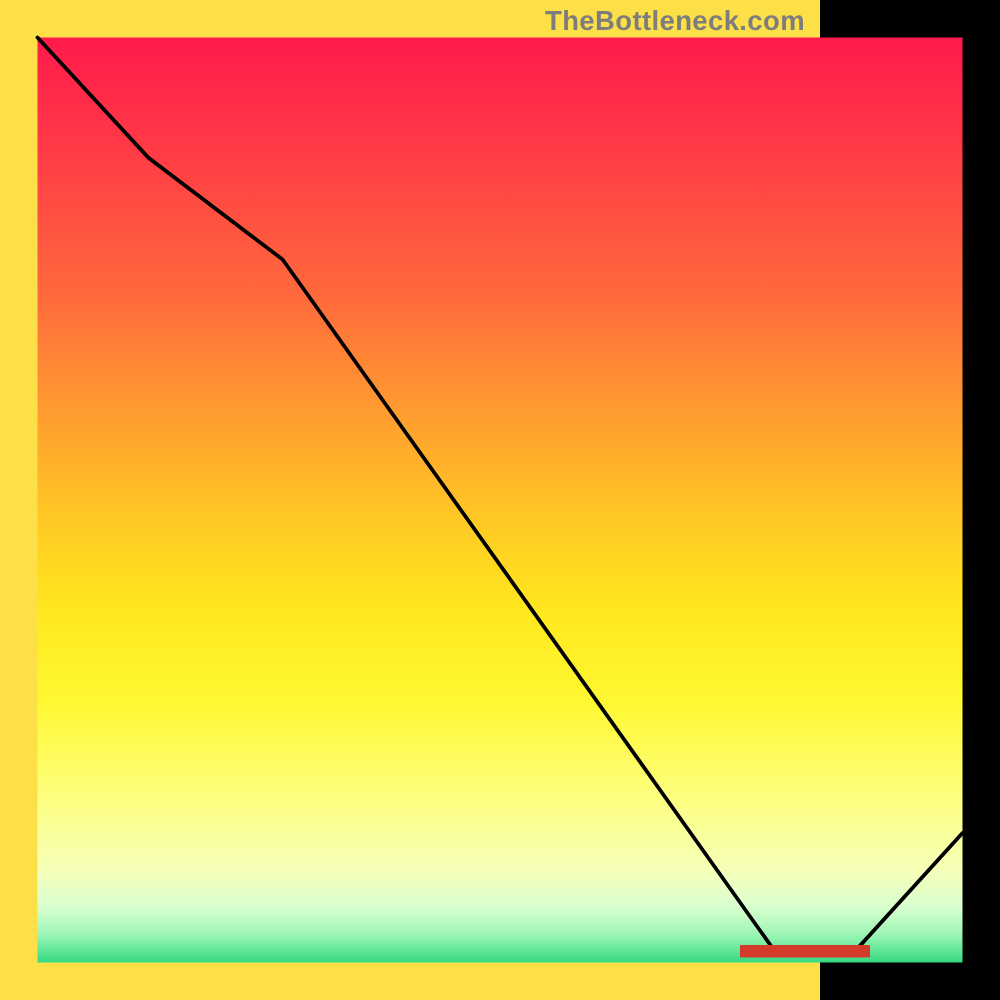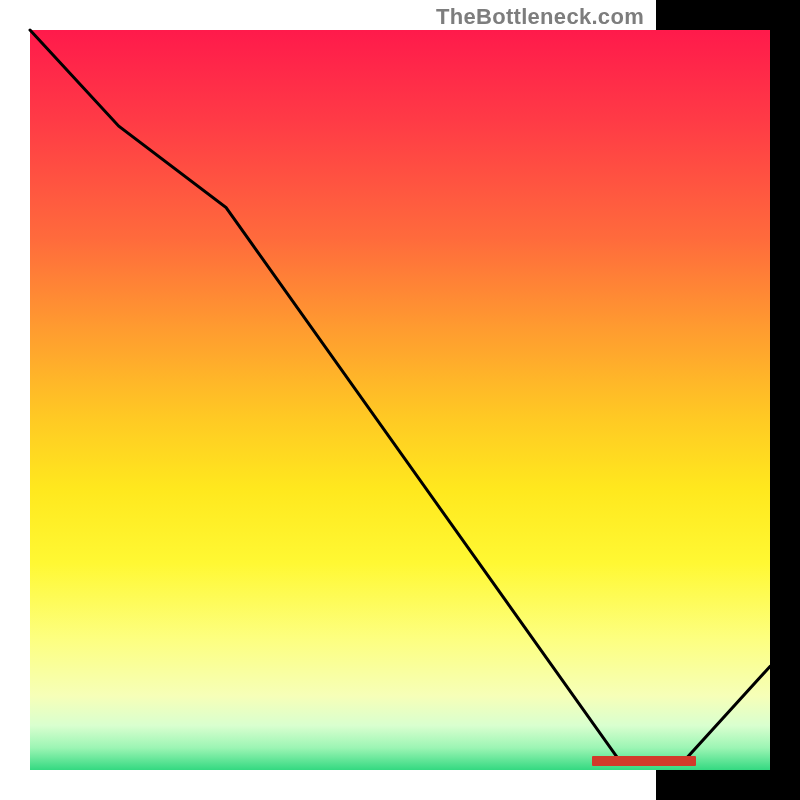--- a/index.html
+++ b/index.html
@@ -8,21 +8,21 @@
     width: 800px;
     height: 800px;
     background: #000;
     overflow: hidden;
     font-family: Arial, Helvetica, sans-serif;
   }
   .stage {
     position: relative;
     width: 656px;
     height: 800px;
-    background: #ffffff;
+    background: #fde047;
   }
   .watermark {
     position: absolute;
     top: 4px;
     right: 12px;
     color: #7d7d7d;
     font-size: 22px;
     font-weight: 600;
     letter-spacing: 0.3px;
     font-family: Arial, Helvetica, sans-serif;

